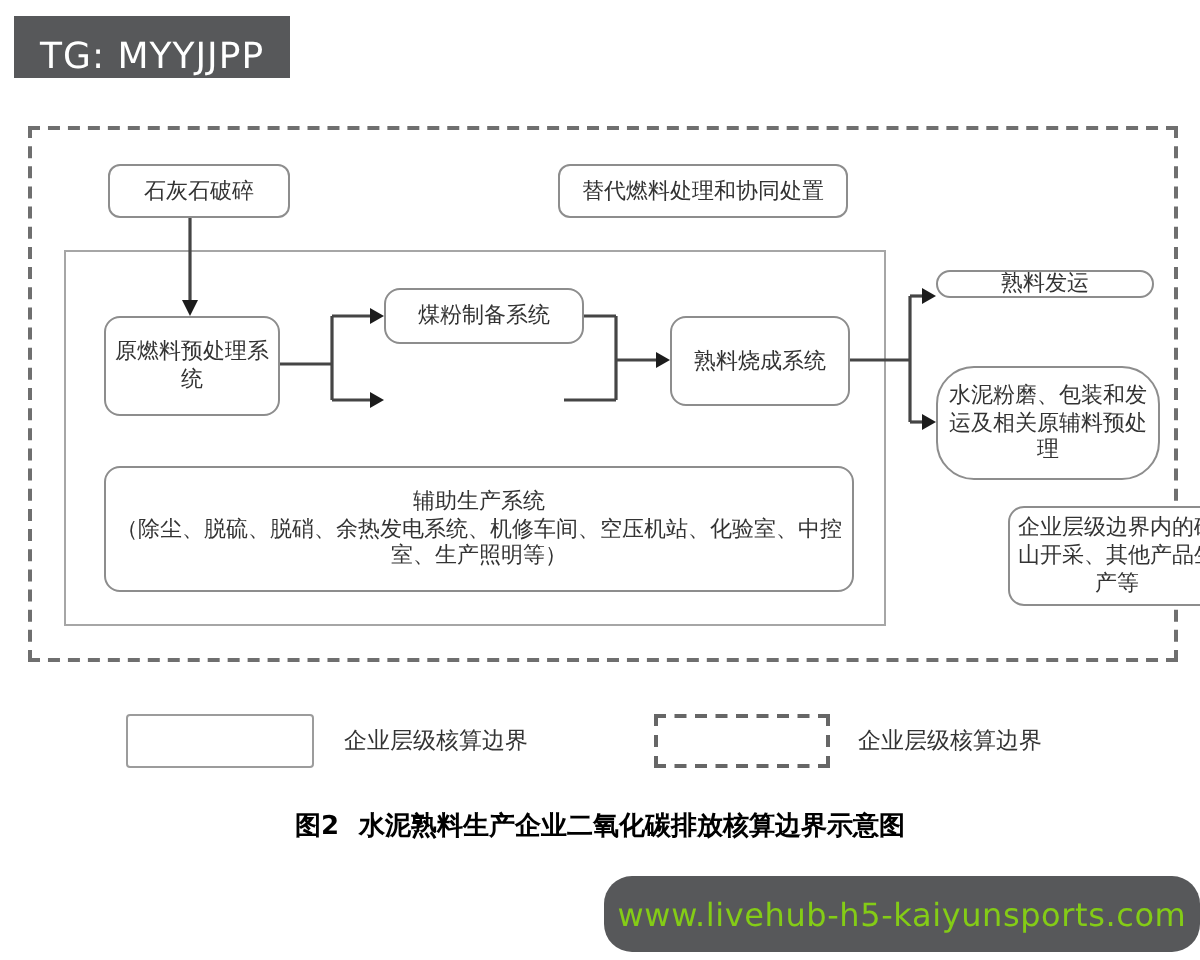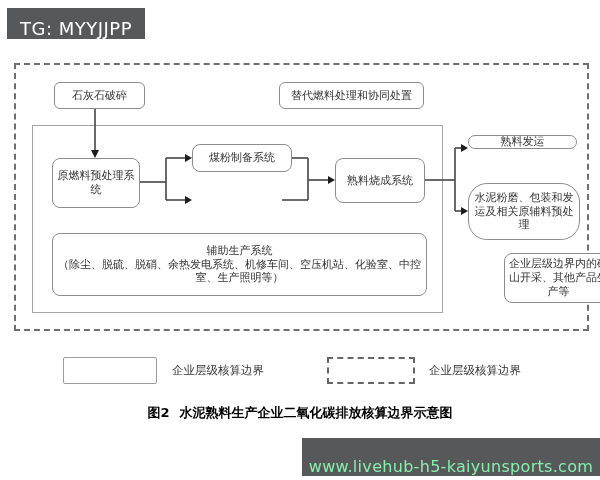--- a/index.html
+++ b/index.html
@@ -58,22 +58,22 @@
   }
   .legend-label-1{left:172px;}
   .legend-label-2{left:429px;text-align:center;}
   .caption{
     position:absolute;left:0;top:404px;width:600px;text-align:center;
     font-size:13px;font-weight:bold;color:#000000;
   }
   .caption .fig-no{margin-right:10px;}
   .footer-bar{
     position:absolute;left:302px;top:438px;width:298px;height:38px;
-    background:#57585a;color:#86efac;font-size:16px;
-    display:flex;align-items:flex-end;justify-content:center;letter-spacing:.3px;
+    background:#57585a;color:#84cc16;font-size:16px;
+    display:flex;align-items:center;justify-content:center;letter-spacing:.3px;border-radius:14px;
   }
 </style>
 </head>
 <body>
 
 <div class="stage">
 
   <div class="badge">
     <span>TG: MYYJJPP</span>
   </div>

